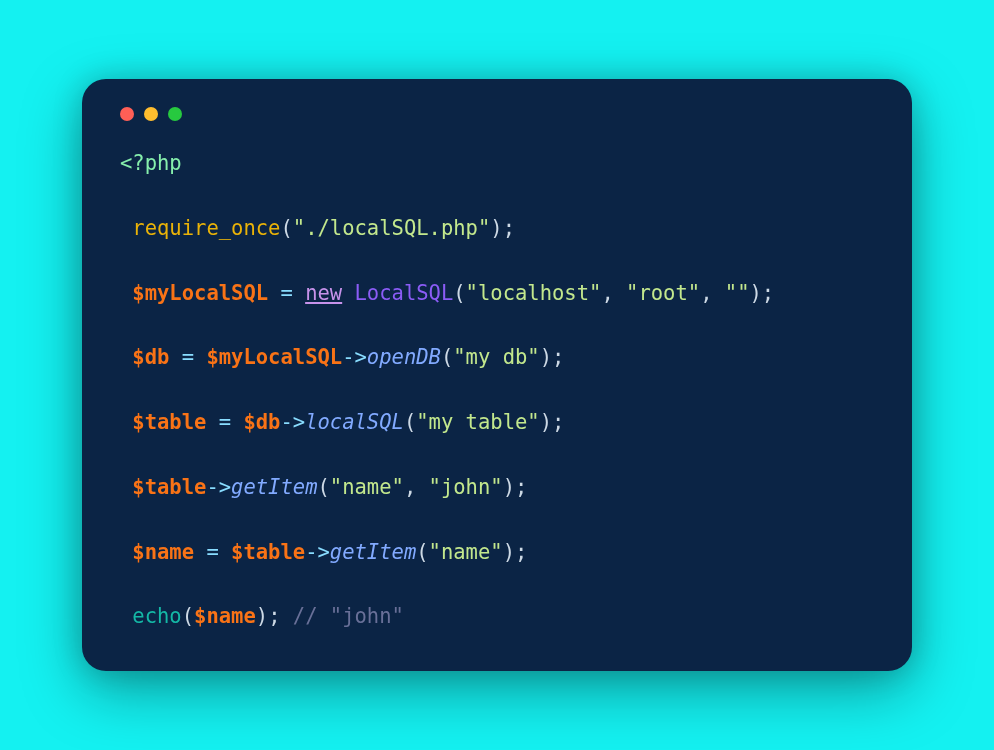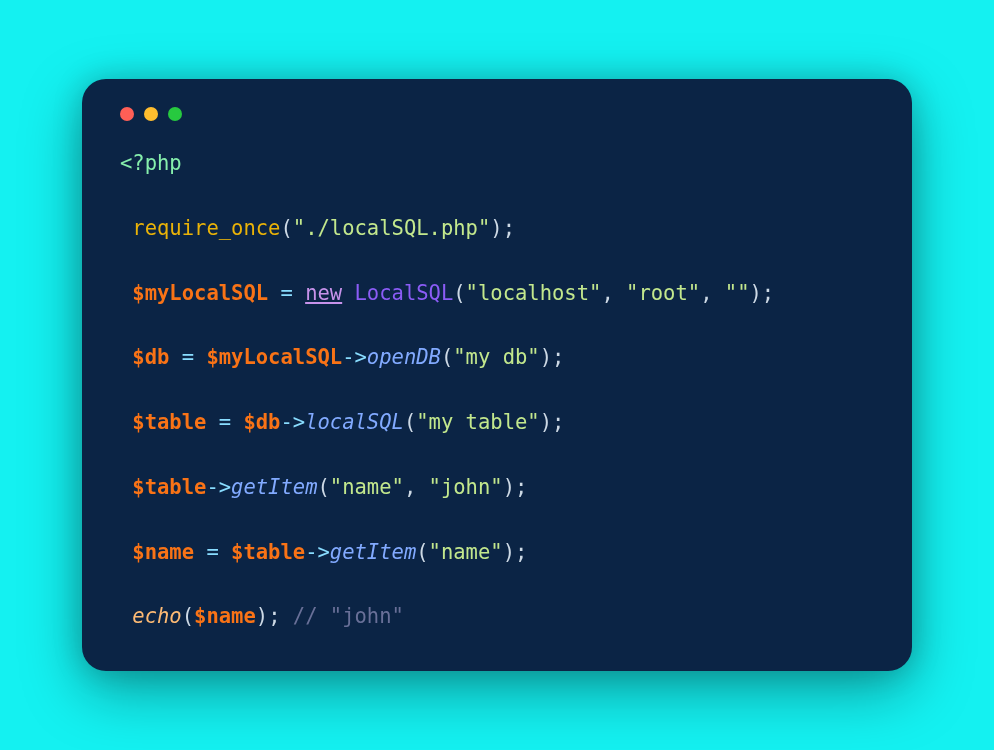--- a/index.html
+++ b/index.html
@@ -38,21 +38,21 @@
     margin: 0;
     font-family: inherit;
     font-size: 20.5px;
     line-height: 1.58;
     color: #cdd9e5;
     white-space: pre;
   }
   .tag { color: #86efac; }
   .kw-require { color: #eab308; }
   .kw-new { color: #c792ea; text-decoration: underline; }
-  .kw-echo { color: #fdba74; font-style: italic; }
+  .kw-echo { color: #14b8a6; }
   .class-name { color: #8b5cf6; }
   .var { color: #f97316; font-weight: bold; }
   .func { color: #82aaff; font-style: italic; }
   .arrow { color: #89ddff; }
   .paren { color: #cdd9e5; }
   .string { color: #c3e88d; }
   .eq { color: #89ddff; }
   .semi { color: #cdd9e5; }
   .comment { color: #697098; }
 </style>

